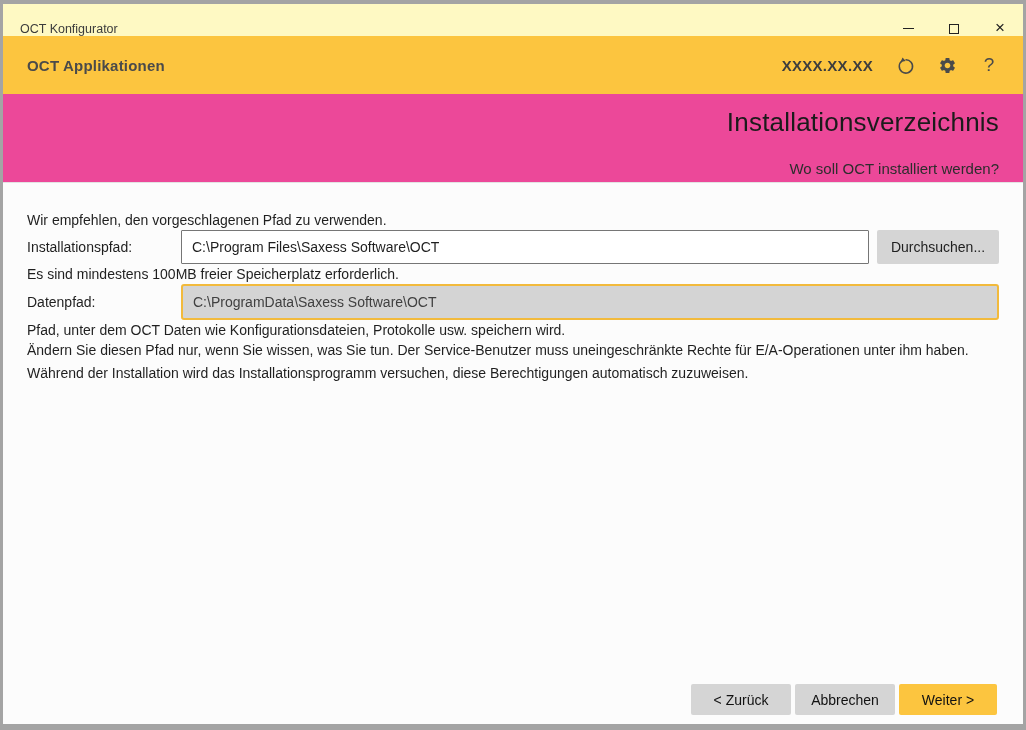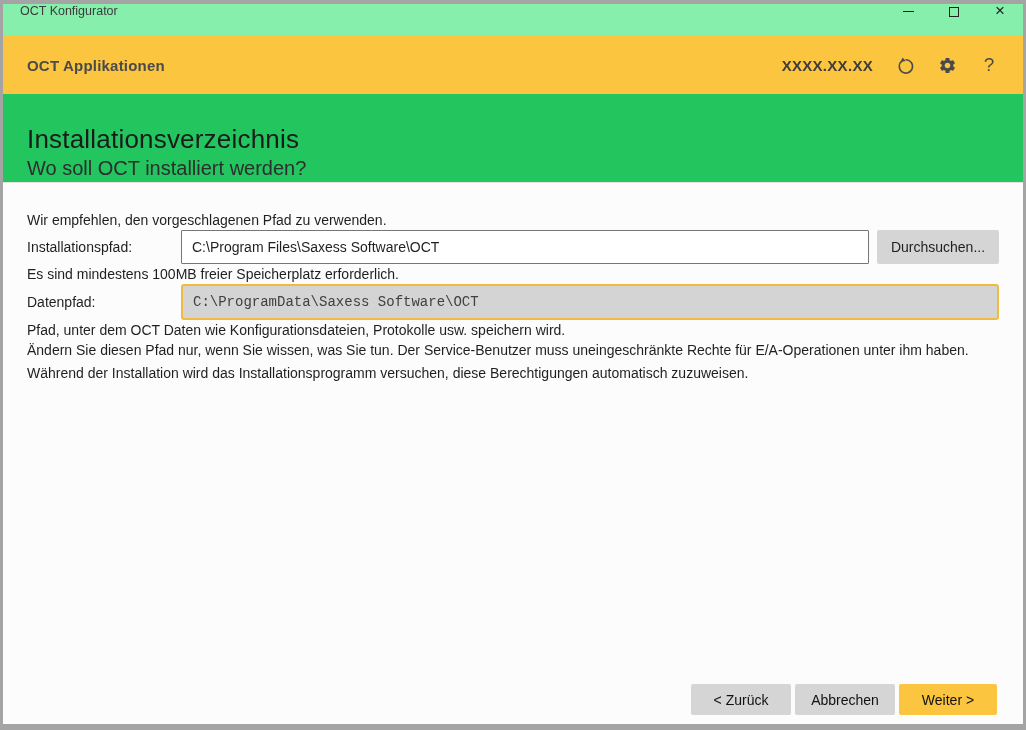--- a/index.html
+++ b/index.html
@@ -8,50 +8,50 @@
     width:1026px; height:730px;
     border-left:3px solid #a4a4a4; border-right:3px solid #a4a4a4;
     border-top:4px solid #a4a4a4; border-bottom:6px solid #a4a4a4;
     background:#fcfcfc;
     display:flex; flex-direction:column;
     font-family:"Liberation Sans","DejaVu Sans",sans-serif;
     color:#1f1f1f;
     overflow:hidden;
   }
   
-  .titlebar { height:32px; flex:none; background:#86efac; display:flex; align-items:flex-start; }
+  .titlebar { height:32px; flex:none; background:#fef9c3; display:flex; align-items:flex-end; }
   .titlebar-title { flex:1; display:flex; align-items:center; padding-left:17px; font-size:12.5px; color:#3c3c3c; }
   .win-controls { display:flex; }
   .win-btn { width:46px; display:flex; align-items:center; justify-content:center; color:#222; cursor:default; }
   .glyph-min { width:11px; height:0; border-top:1px solid #222; }
   .glyph-max { width:10px; height:10px; border:1px solid #222; }
   .glyph-close { font-size:17px; line-height:1; margin-top:-2px; }
   
   .appheader { height:58px; flex:none; background:#fcc53f; display:flex; align-items:center; padding:0 24px;text-align:right; }
   .app-title { font-size:15px; font-weight:bold; color:#4a4a4a; letter-spacing:.2px; }
   .header-right { margin-left:auto; display:flex; align-items:center; }
   .version { font-size:15px; font-weight:bold; color:#3d3d3d; letter-spacing:.3px; }
   .hdr-icon { margin-left:22px; width:20px; height:20px; display:flex; align-items:center; justify-content:center; }
   .help-glyph { font-size:19px; color:#4a4a4a; font-weight:400; }
   
-  .pageheader { height:89px; flex:none; background:#22c55e; padding:30px 24px 0; border-bottom:1px solid #e3e3e3; }
+  .pageheader { height:89px; flex:none; background:#ec4899; padding:13px 24px 0; border-bottom:1px solid #e3e3e3;text-align:right; }
   .page-title { margin:0; font-size:26px; font-weight:400; color:#1b1b1b; letter-spacing:.2px; }
-  .page-subtitle { margin:2px 0 0; font-size:20px; color:#2d2d2d; }
+  .page-subtitle { margin:22px 0 0; font-size:15px; color:#2d2d2d; }
   
   .content { flex:1; padding:27px 24px 0; font-size:14px; line-height:20px; }
   .content p { margin:0; }
   .intro { margin-bottom:23px; }
   .field-row { display:flex; align-items:center; }
   .field-label { width:154px; flex:none; }
   .path-input { flex:1; height:30px; border:1px solid #767676; background:#ffffff;
     padding:16px 10px; font-family:inherit; font-size:14px; color:#1f1f1f; border-radius:1px; }
   .browse-btn { margin-left:8px; width:122px; height:34px; flex:none; border:none; background:#d5d5d5;
     font-family:inherit; font-size:14px; color:#1f1f1f; border-radius:2px; cursor:default; }
   .space-note { margin:20px 0 24px; }
-  .path-input.data-path { height:34px; background:#d4d4d4; border:2px solid #f2ba3c; border-radius:3px; color:#404040;font-family:Liberation Mono, monospace; }
+  .path-input.data-path { height:34px; background:#d4d4d4; border:2px solid #f2ba3c; border-radius:3px; color:#404040; }
   .data-note { margin:26px 0 0; }
   .warning { margin:13px 0 0; }
   
   .footer { flex:none; display:flex; justify-content:flex-end; gap:4px; padding:0 26px 9px; }
   .btn { height:31px; border:none; background:#d5d5d5; font-family:inherit; font-size:14px;
     color:#111; border-radius:2px; cursor:default; }
   .btn-back { width:100px; }
   .btn-next { width:98px; background:#fcc53f; }
   .btn-cancel { width:100px; }
 </style>

